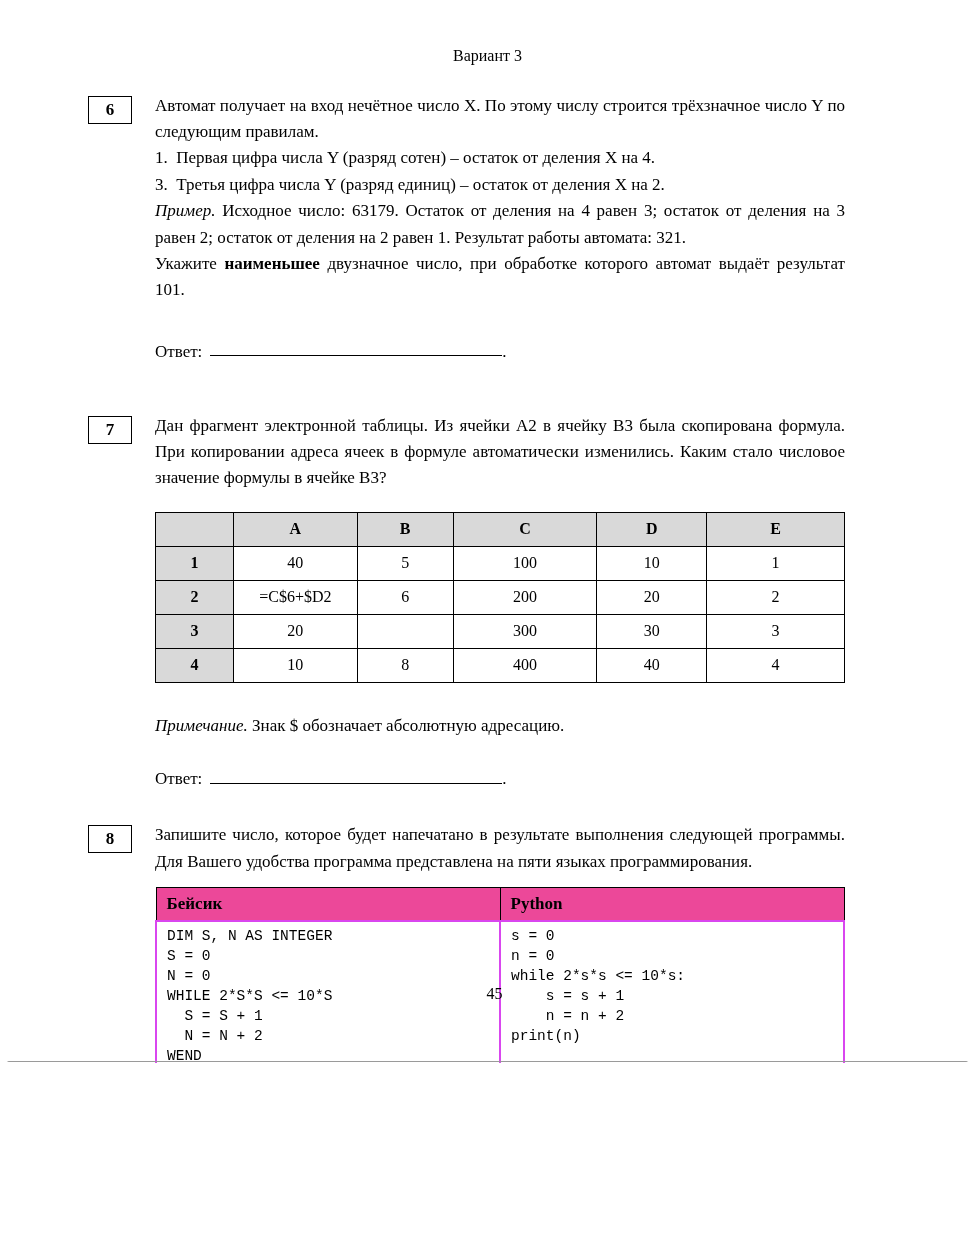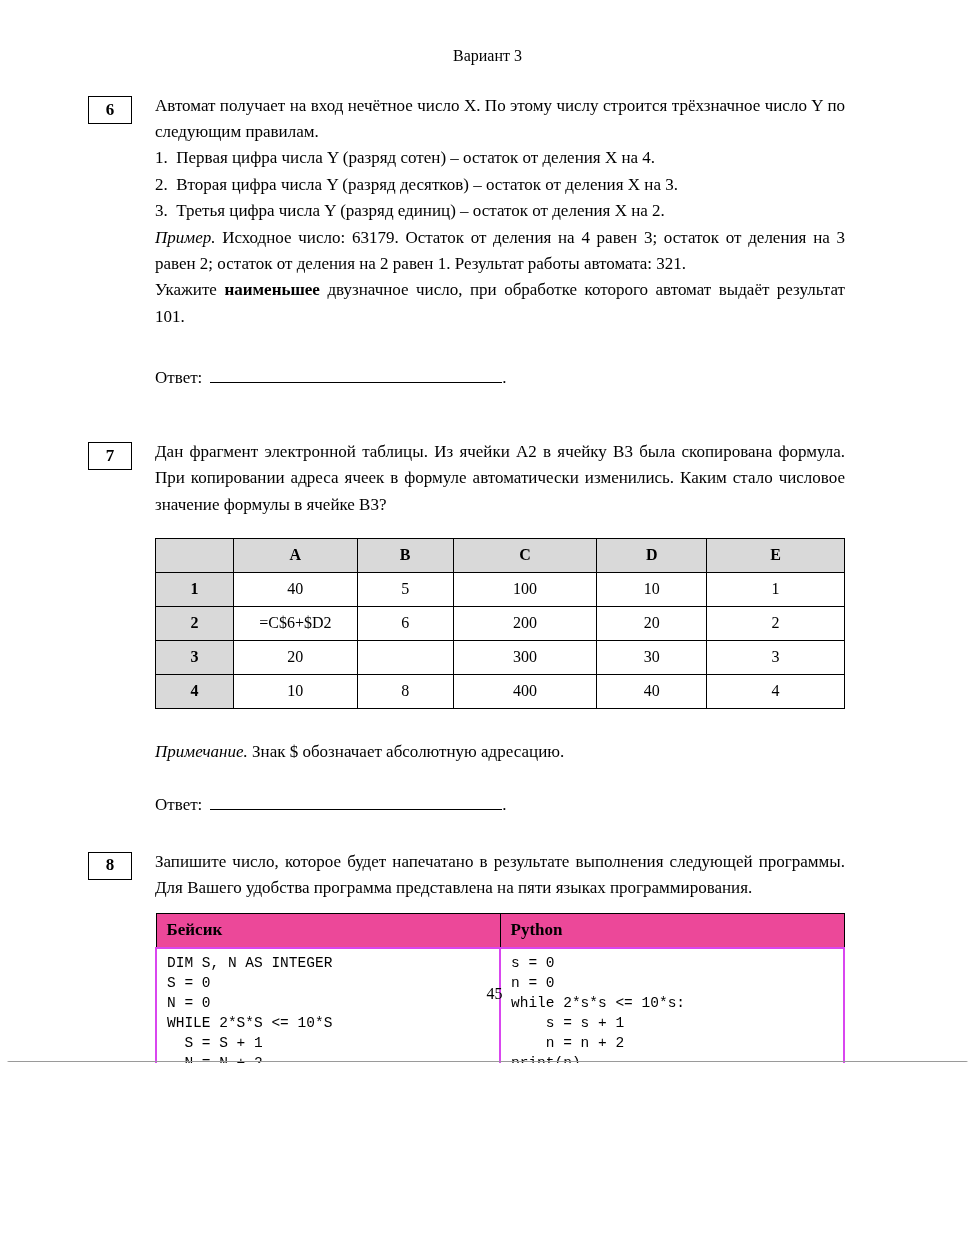--- a/index.html
+++ b/index.html
@@ -124,21 +124,20 @@
 
   <div class="doc-header">Вариант 3</div>
 
   <section class="question">
     <div class="qnum">
       <span>6</span>
     </div>
     <div class="qbody">
       <p class="para">Автомат получает на вход нечётное число X. По этому числу строится трёхзначное число Y по следующим правилам.</p>
       <p class="para">1.&nbsp; Первая цифра числа Y (разряд сотен) – остаток от деления X на 4.</p>
-      <p class="para">2.&nbsp; Вторая цифра числа Y (разряд десятков) – остаток от деления X на 3.</p>
       <p class="para">3.&nbsp; Третья цифра числа Y (разряд единиц) – остаток от деления X на 2.</p>
       <p class="para"><span class="italic">Пример.</span><span> Исходное число: 63179. Остаток от деления на 4 равен 3; остаток от деления на 3 равен 2; остаток от деления на 2 равен 1. Результат работы автомата: 321.</span></p>
       <p class="para"><span>Укажите </span><span class="bold">наименьшее</span><span> двузначное число, при обработке которого автомат выдаёт результат 101.</span></p>
       <div class="answer-row">
         <span>Ответ:</span><span class="answer-blank"></span><span>.</span>
       </div>
     </div>
   </section>
 
   <div class="spacer-after-q6"></div>

